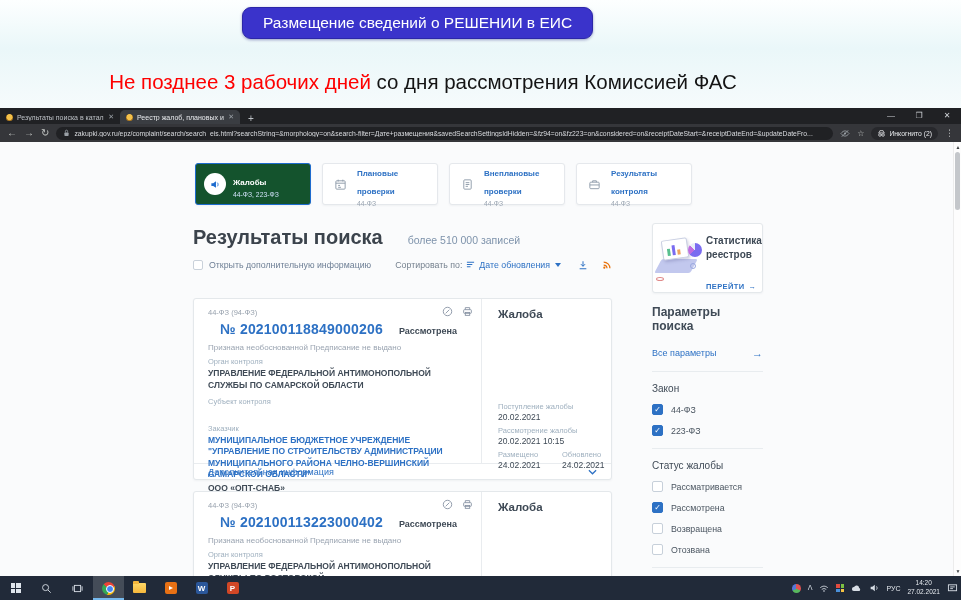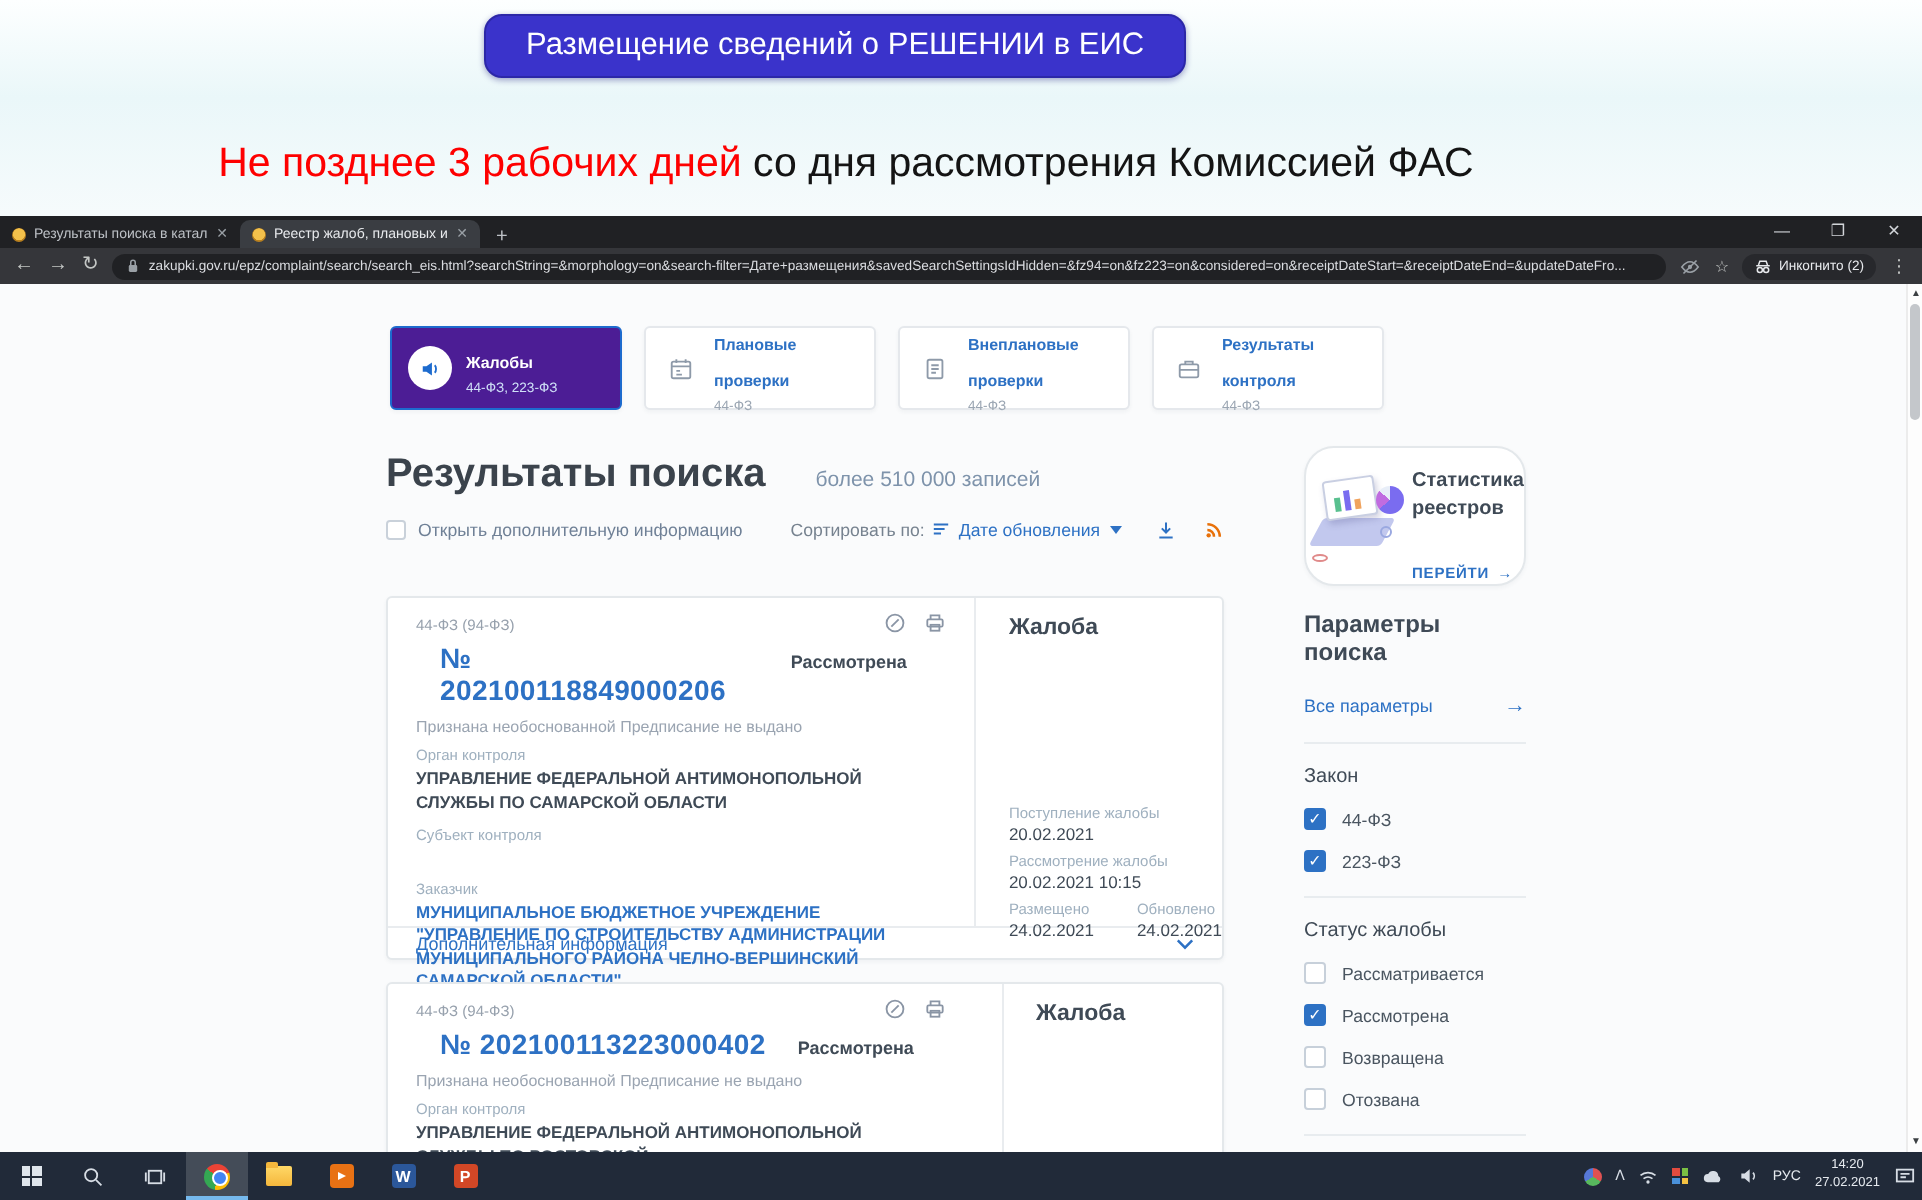--- a/index.html
+++ b/index.html
@@ -55,21 +55,21 @@
               background:#c4c7cb; border-radius:3px; }
 
   .nav-row { position:absolute; left:195px; top:21px; display:flex; gap:11px; }
   .ncard { width:116px; height:42px; background:#fff; border:1px solid #e5e8ec; border-radius:3px;
            box-shadow:0 1px 2px rgba(30,50,80,.05); display:flex; align-items:center;
            gap:7px; padding:11px 8px; }
   .ncard .icwrap { width:19px; height:19px; color:#8e9aa9; flex:0 0 auto;
                    display:flex; align-items:center; justify-content:center; }
   .ncard .t { font-size:8px; font-weight:bold; color:#2d71c4; line-height:1.25; }
   .ncard .s { font-size:6.8px; color:#9aa5b2; margin-top:2px; }
-  .ncard.active { background:#4c1d95; border-color:#1d6bce; }
+  .ncard.active { background:#14532d; border-color:#1d6bce; }
   .ncard.active .icwrap { width:22px; height:22px; border-radius:50%; background:#fff; color:#1d6bce; }
   .ncard.active .t { color:#fff; }
   .ncard.active .s { color:#cfe0f7; }
 
   .left-col { position:absolute; left:193px; top:84px; width:419px; }
   .rhead { display:flex; align-items:baseline; gap:13px; }
   .rhead h1 { font-size:20px; font-weight:bold; color:#3b434c; }
   .rhead .count { font-size:10.5px; color:#7e93ab;padding-left:12px; }
   .controls { display:flex; align-items:center; margin-top:9px; height:13px; }
   .chk { width:10px; height:10px; border:1px solid #c9d1da; border-radius:2px; background:#fff; }
@@ -78,21 +78,21 @@
   .sortlbl { font-size:8.8px; color:#76828f; }
   .sortval { font-size:8.8px; color:#2d71c4; }
   .caret { width:0; height:0; border-left:3px solid transparent; border-right:3px solid transparent;
            border-top:4px solid #2d71c4; margin-left:1px; }
   .dlico { color:#2d71c4; margin-left:17px; }
   .rssico { margin-left:14px; }
 
   .card { margin-top:27px; background:#fff; border:1px solid #e4e8eb; border-radius:3px;
           box-shadow:0 1px 2px rgba(30,50,80,.05); position:relative; }
   .card.second { margin-top:11px; }
-  .card-body { display:flex;gap:20px; }
+  .card-body { display:flex; }
   .card.first .card-body { height:164px; }
   .cleft { width:287px; padding:9px 14px; position:relative; }
   .cright { flex:1; border-left:1px solid #e9ecef; padding:9px 0 9px 16px; }
   .law { font-size:7.5px; color:#97a1ad; }
   .numrow { margin-top:4px; display:flex; align-items:baseline; gap:16px; }
   .num { font-size:14px; font-weight:bold; color:#2d71c4; letter-spacing:.2px;padding-left:12px; }
   .status { font-size:9px; font-weight:bold; color:#3f4a56; }
   .resol { margin-top:6px; font-size:8px; color:#9aa4b1; }
   .flbl { margin-top:5px; font-size:7.5px; color:#9fb0bf; }
   .orgname { margin-top:2px; font-size:8.5px; font-weight:bold; color:#3f4a56; line-height:1.4; }
@@ -105,21 +105,21 @@
   .dval { font-size:8.5px; color:#3f4a56; margin-top:1px; }
   .dcols { display:flex; }
   .dcols .c1 { width:64px; } .dcols .c2 { flex:1; }
   .card-foot { border-top:1px solid #e9ecef; height:16px; display:flex; align-items:center;
                padding:0 14px; }
   .morelink { font-size:9px; color:#2d71c4; }
   .chev { margin-left:auto; color:#2d71c4; }
 
   
   .right-col { position:absolute; left:652px; top:81px; width:111px; }
-  .stats { background:#fff; border:1px solid #e4e8eb; border-radius:15px; height:70px;
+  .stats { background:#fff; border:1px solid #e4e8eb; border-radius:3px; height:70px;
            box-shadow:0 1px 2px rgba(30,50,80,.05); position:relative; padding:10px 4px 0 53px; }
   .illu { position:absolute; left:3px; top:9px; width:48px; height:52px; }
   .illu .scr { position:absolute; left:6px; top:6px; width:26px; height:20px; background:#fff;
                border:1px solid #c9cfe2; border-radius:2px; transform:rotate(-8deg);
                box-shadow:1px 2px 3px rgba(80,80,140,.25); }
   .illu .scr i { position:absolute; bottom:3px; width:3px; background:#7a6cf0; }
   .illu .scr i:nth-child(1){ left:4px; height:7px; background:#59c08f; }
   .illu .scr i:nth-child(2){ left:9px; height:10px; background:#7a6cf0; }
   .illu .scr i:nth-child(3){ left:14px; height:5px; background:#f0a35e; }
   .illu .base { position:absolute; left:2px; top:26px; width:36px; height:14px;

